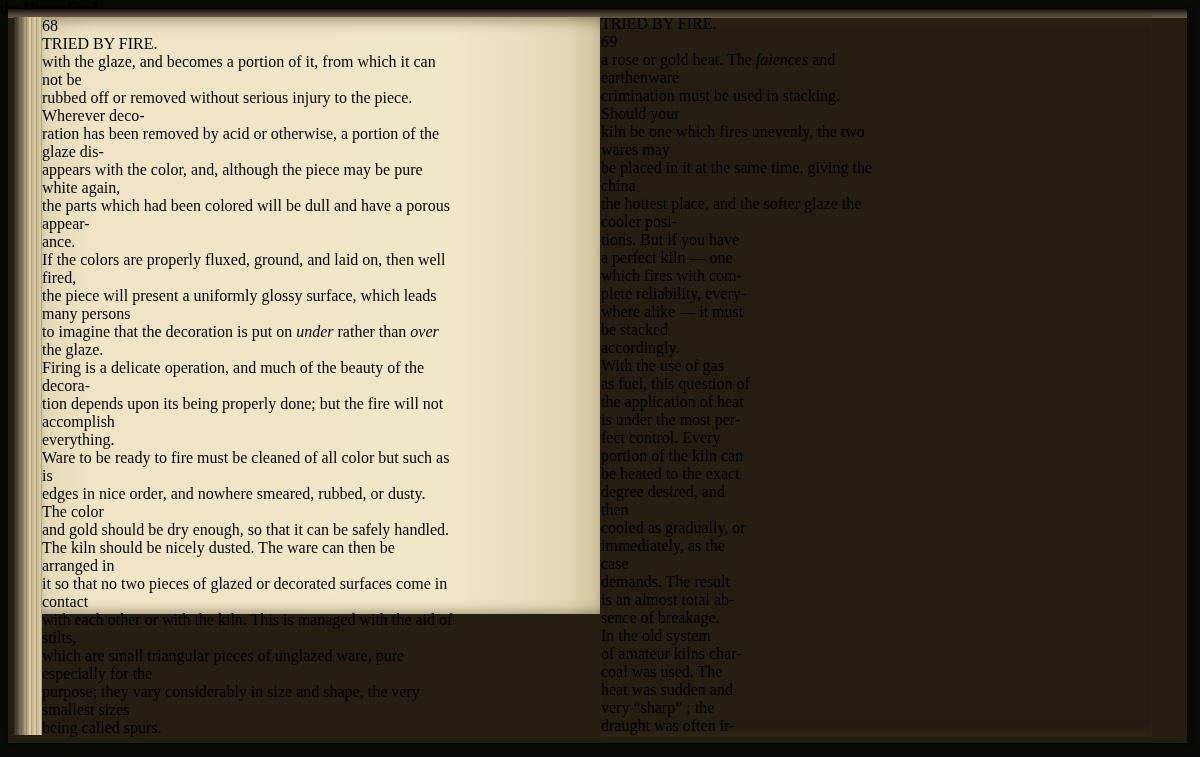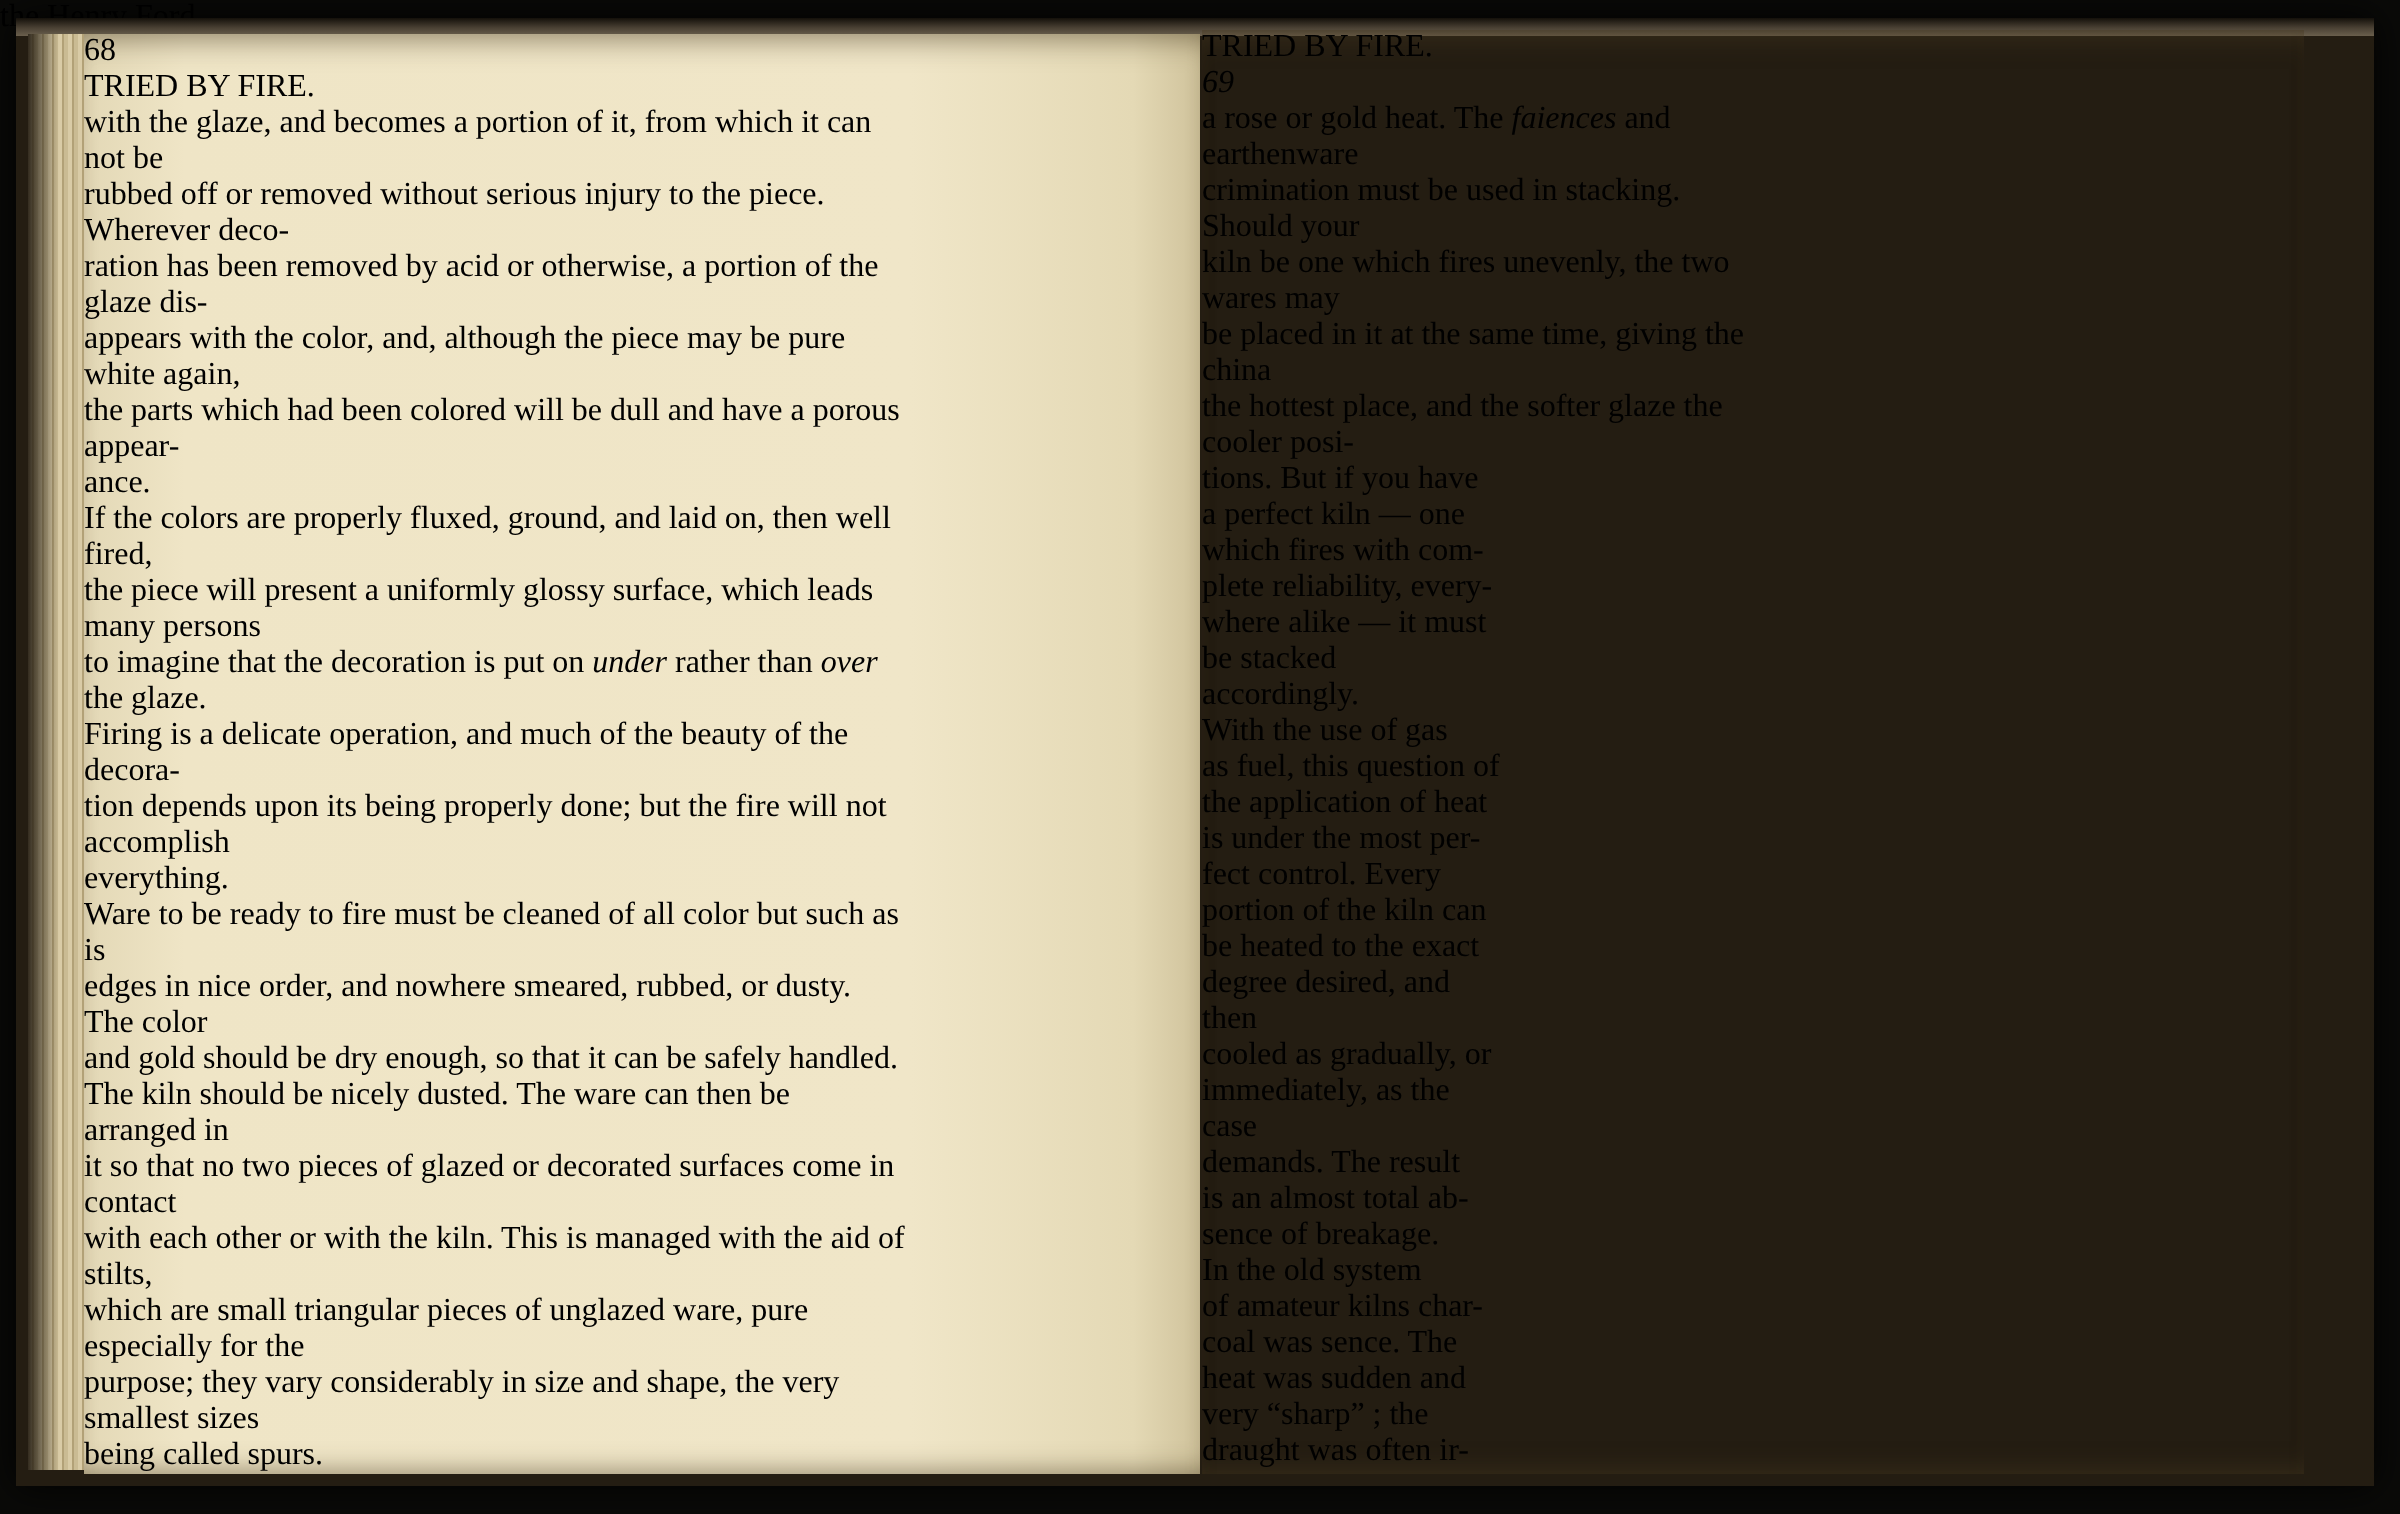--- a/index.html
+++ b/index.html
@@ -7,21 +7,21 @@
        font-family:"Liberation Serif",serif;}
 
   
   .book{position:absolute;left:8px;top:9px;width:1179px;height:734px;background:#241d12;
         box-shadow:0 0 18px rgba(0,0,0,.9);}
   .cover-top{position:absolute;left:0;top:0;width:100%;height:9px;
         background:linear-gradient(180deg,#14100a,#4a4134 55%,#6a5f4d);}
   .fore-left{position:absolute;left:6px;top:8px;width:28px;height:718px;
         background:linear-gradient(90deg,rgba(34,27,17,.9),rgba(34,27,17,0) 55%),
         repeating-linear-gradient(90deg,#d9cba6 0 2px,#b2a177 2px 3px,#cabb93 3px 5px);}
-  .page{position:absolute;top:8px;height:720px;
+  .page{position:absolute;top:8px;height:597px;
         box-shadow:inset 0 12px 14px -9px rgba(74,60,34,.55), inset 0 -10px 12px -8px rgba(74,60,34,.5);}
   .page.left{left:34px;width:558px;
         background:linear-gradient(90deg,#e3d8b6 0,#efe5c6 9%,#f0e6c8 74%,#e4d9b5 94%,#cfc29b 100%);}
   .page.right{left:593px;top:6px;height:722px;width:551px;
         background:linear-gradient(90deg,#c7b astonishing;}
   .page.right{left:593px;top:6px;height:722px;width:551px;
         background:linear-gradient(90deg,#c9bb93 0,#e6dbb9 1.6%,#f2e9cc 8%,#f6eed6 55%,#f4ebd1 90%,#e9debd 100%);}
   .gutter{position:absolute;left:590px;top:8px;width:3px;height:720px;
         background:linear-gradient(180deg,#6b5f49,#2c2616 28%,#2c2616 72%,#6b5f49);}
   .fore-right{position:absolute;left:1144px;top:8px;width:19px;height:718px;
@@ -113,21 +113,21 @@
         <div class="line">portion of the kiln can</div>
         <div class="line">be heated to the exact</div>
         <div class="line">degree desired, and then</div>
         <div class="line">cooled as gradually, or</div>
         <div class="line">immediately, as the case</div>
         <div class="line">demands. The result</div>
         <div class="line">is an almost total ab-</div>
         <div class="line end">sence of breakage.</div>
         <div class="line first">In the old system</div>
         <div class="line">of amateur kilns char-</div>
-        <div class="line">coal was sence. The</div>
+        <div class="line">coal was used. The</div>
         <div class="line">heat was sudden and</div>
         <div class="line">very “sharp” ; the</div>
         <div class="line">draught was often ir-</div>
       </div>
 
   </div>
 
   <div class="fore-right"></div>
   <div class="cover-right"></div>
 </div>

